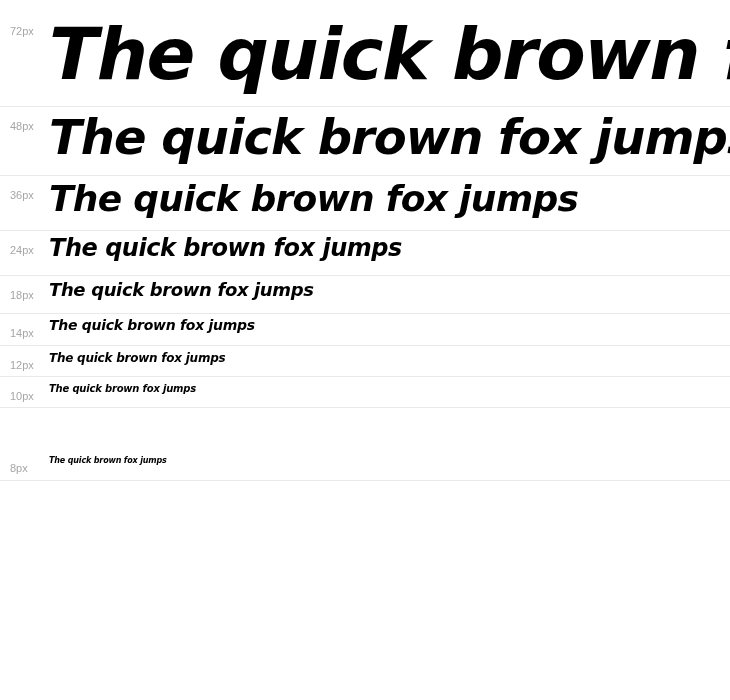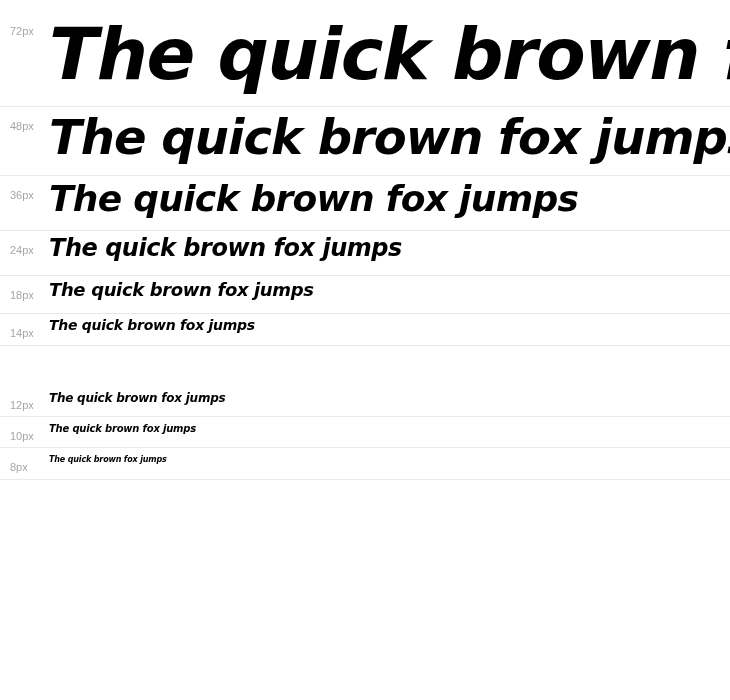--- a/index.html
+++ b/index.html
@@ -41,23 +41,23 @@
     letter-spacing: -0.02em;
     line-height: 1;
   }
   
   .s72 { height: 95px; } .s72 .sample { top: 6px; }
   .s48 { height: 69px; } .s48 .sample { top: 6px; }
   .s36 { height: 55px; } .s36 .sample { top: 5px; }
   .s24 { height: 45px; } .s24 .sample { top: 5px; }
   .s18 { height: 38px; } .s18 .sample { top: 5px; }
   .s14 { height: 32px; text-decoration: underline; } .s14 .sample { top: 4px; }
-  .s12 { height: 31px; margin-top: 40px; } .s12 .sample { top: 6px; }
+  .s12 { height: 31px; } .s12 .sample { top: 6px; }
   .s10 { height: 31px; } .s10 .sample { top: 7px; }
-  .s8  { height: 32px; } .s8  .sample { top: 8px; }
+  .s8  { height: 32px; margin-top: 41px; } .s8  .sample { top: 8px; }
 </style>
 </head>
 <body>
 
 <div id="waterfall">
     <div class="row s72">
     <span class="size-label">72px</span>
     <div class="sample" style="font-size: 72px;">The quick brown fox jumps</div>
   </div>
     <div class="row s48">

